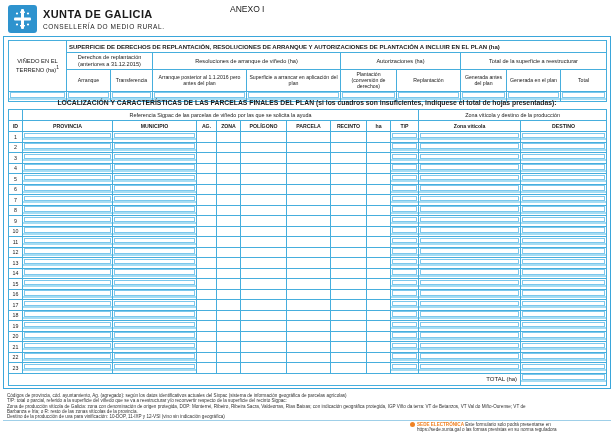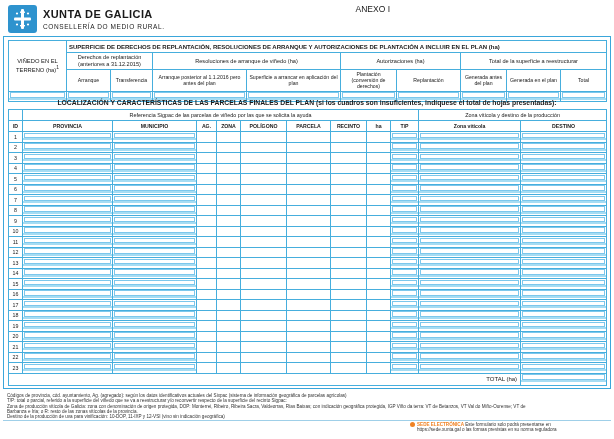--- a/index.html
+++ b/index.html
@@ -5,21 +5,21 @@
   * { box-sizing: border-box; margin: 0; padding: 0; }
   body { width: 614px; height: 439px; background: #fff; overflow: hidden;
          font-family: "Liberation Sans", sans-serif; color: #1a1a1a; }
   #page { position: relative; width: 614px; height: 429px; background: #fff; }
 
   
   #logo { position: absolute; left: 8px; top: 5px; }
   #org  { position: absolute; left: 43px; top: 8px; }
   #org .name { font-size: 11px; font-weight: bold; letter-spacing: .4px; }
   #org .dept { font-size: 6.5px; letter-spacing: .6px; margin-top: 3px; color: #222; }
-  #annex { position: absolute; left: 230px; top: 4px; width: 160px; text-align: right; }
+  #annex { position: absolute; left: 230px; top: 4px; width: 160px; text-align: left; }
   #annex .a1 { font-size: 8.5px; }
   #annex .a2 { font-size: 8px; }
 
   
   #frame { position: absolute; left: 3px; top: 36px; width: 608px; height: 353px;
            border: 1px solid #3aa6da; }
   #footrule { position: absolute; left: 3px; top: 420px; width: 608px; height: 1px;
               background: #9fcfe8; }
 
   table { border-collapse: collapse; table-layout: fixed; }

